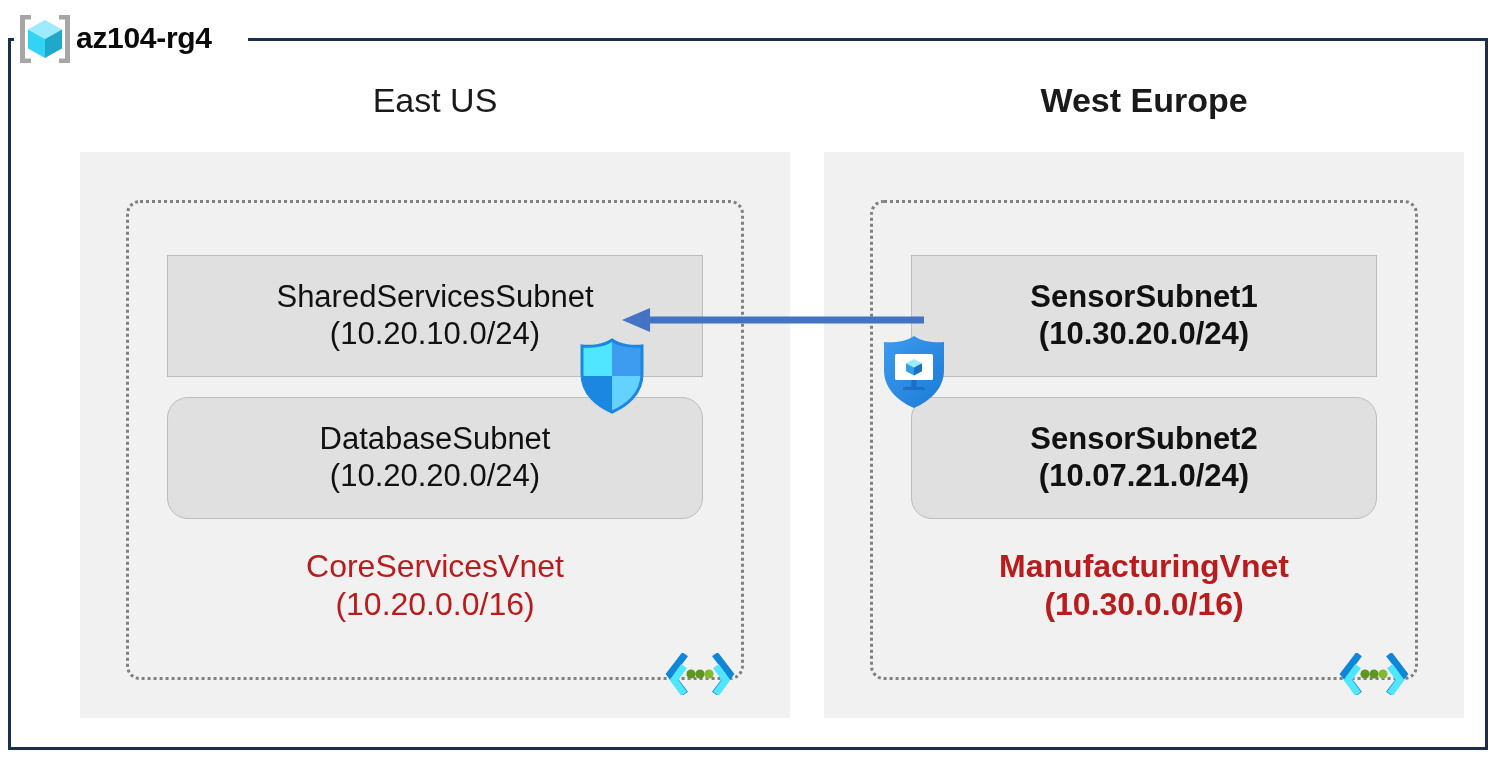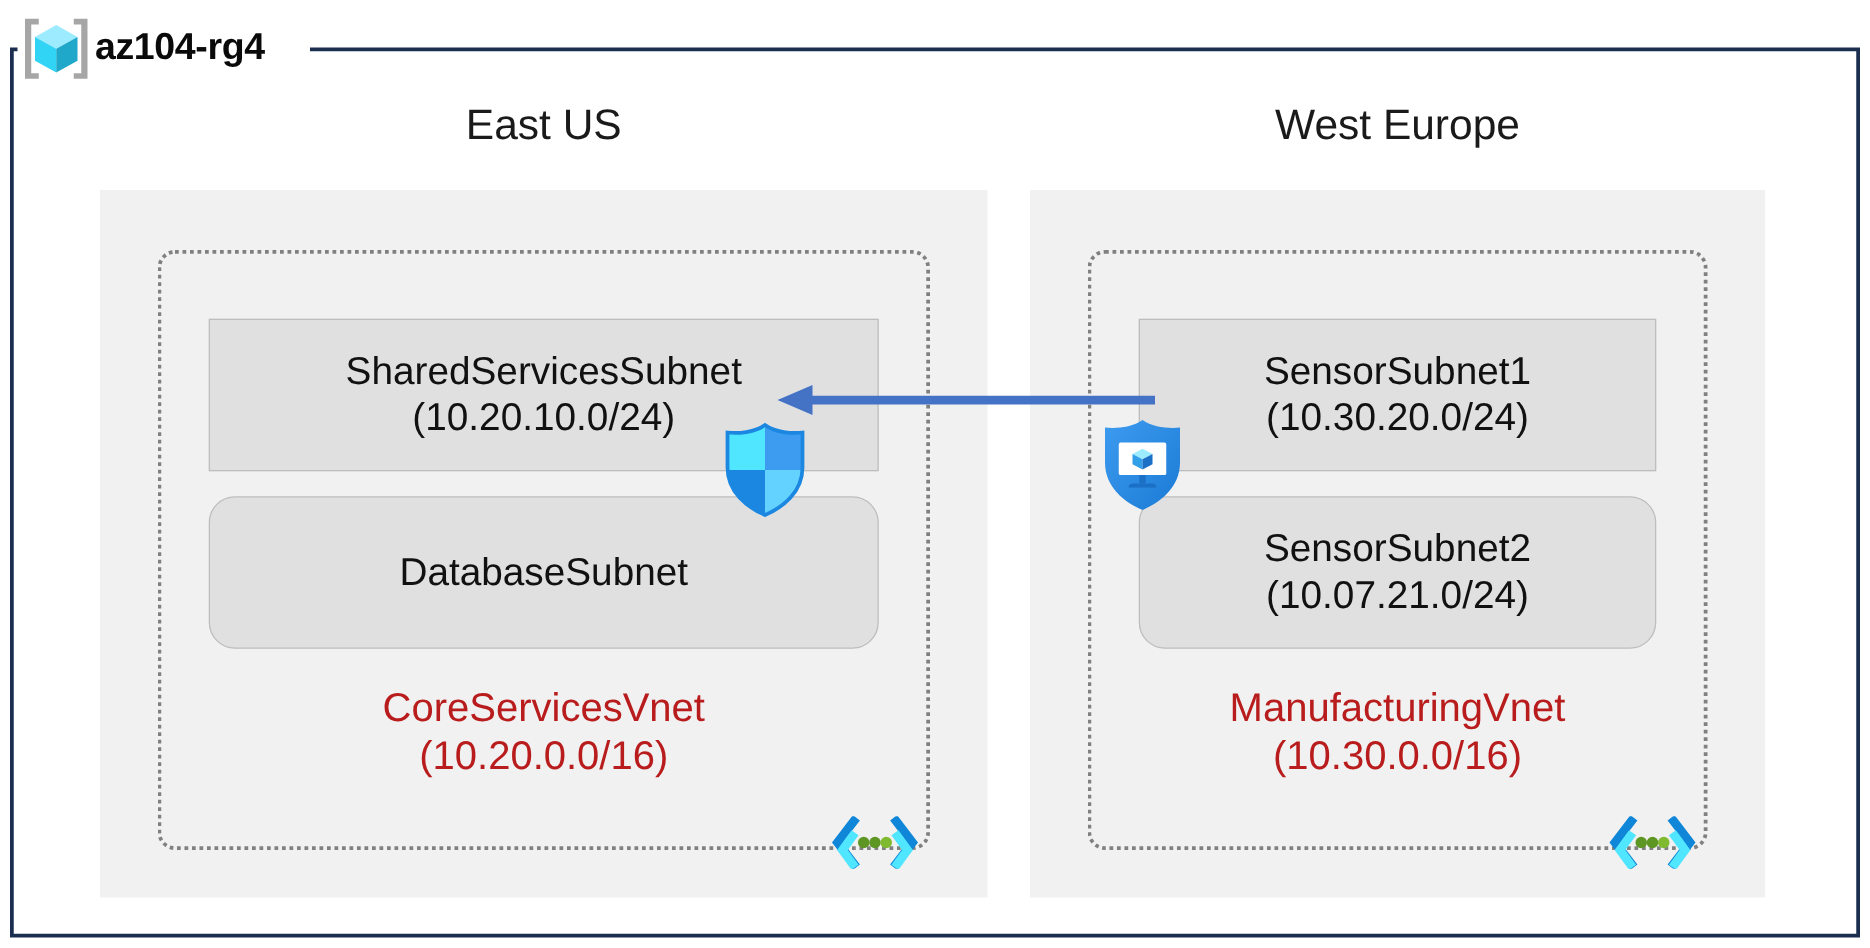--- a/index.html
+++ b/index.html
@@ -64,21 +64,21 @@
     position: relative;
     flex: none;
   }
 
   
   .region {
     position: absolute;
     top: 82px;
   }
   #region-east  { left: 80px;  width: 710px; }
-  #region-west  { left: 824px; width: 588px; }
+  #region-west  { left: 824px; width: 640px; font-weight: bold; }
 
   .region-label {
     text-align: center;
     font-size: 34px;
     color: #1a1a1a;
     line-height: 1.1;
     height: 46px;
     white-space: nowrap;
   }
 
@@ -202,20 +202,21 @@
 
     <div class="vnet">
 
       <div class="subnet first">
         <span class="subnet-name">SharedServicesSubnet</span>
         <span class="subnet-cidr">(10.20.10.0/24)</span>
       </div>
 
       <div class="subnet second">
         <span class="subnet-name">DatabaseSubnet</span>
+        <span class="subnet-cidr">(10.20.20.0/24)</span>
       </div>
 
       <div class="vnet-caption">
         <div class="vnet-name">CoreServicesVnet</div>
         <div class="vnet-cidr">(10.20.0.0/16)</div>
       </div>
 
       <span class="vnet-glyph">
         <svg viewBox="0 0 70 42" width="70" height="42" aria-hidden="true">
           <path d="M18 4 L5 21 L18 38" stroke="#0f86d8" stroke-width="7" fill="none" stroke-linecap="square"></path>

